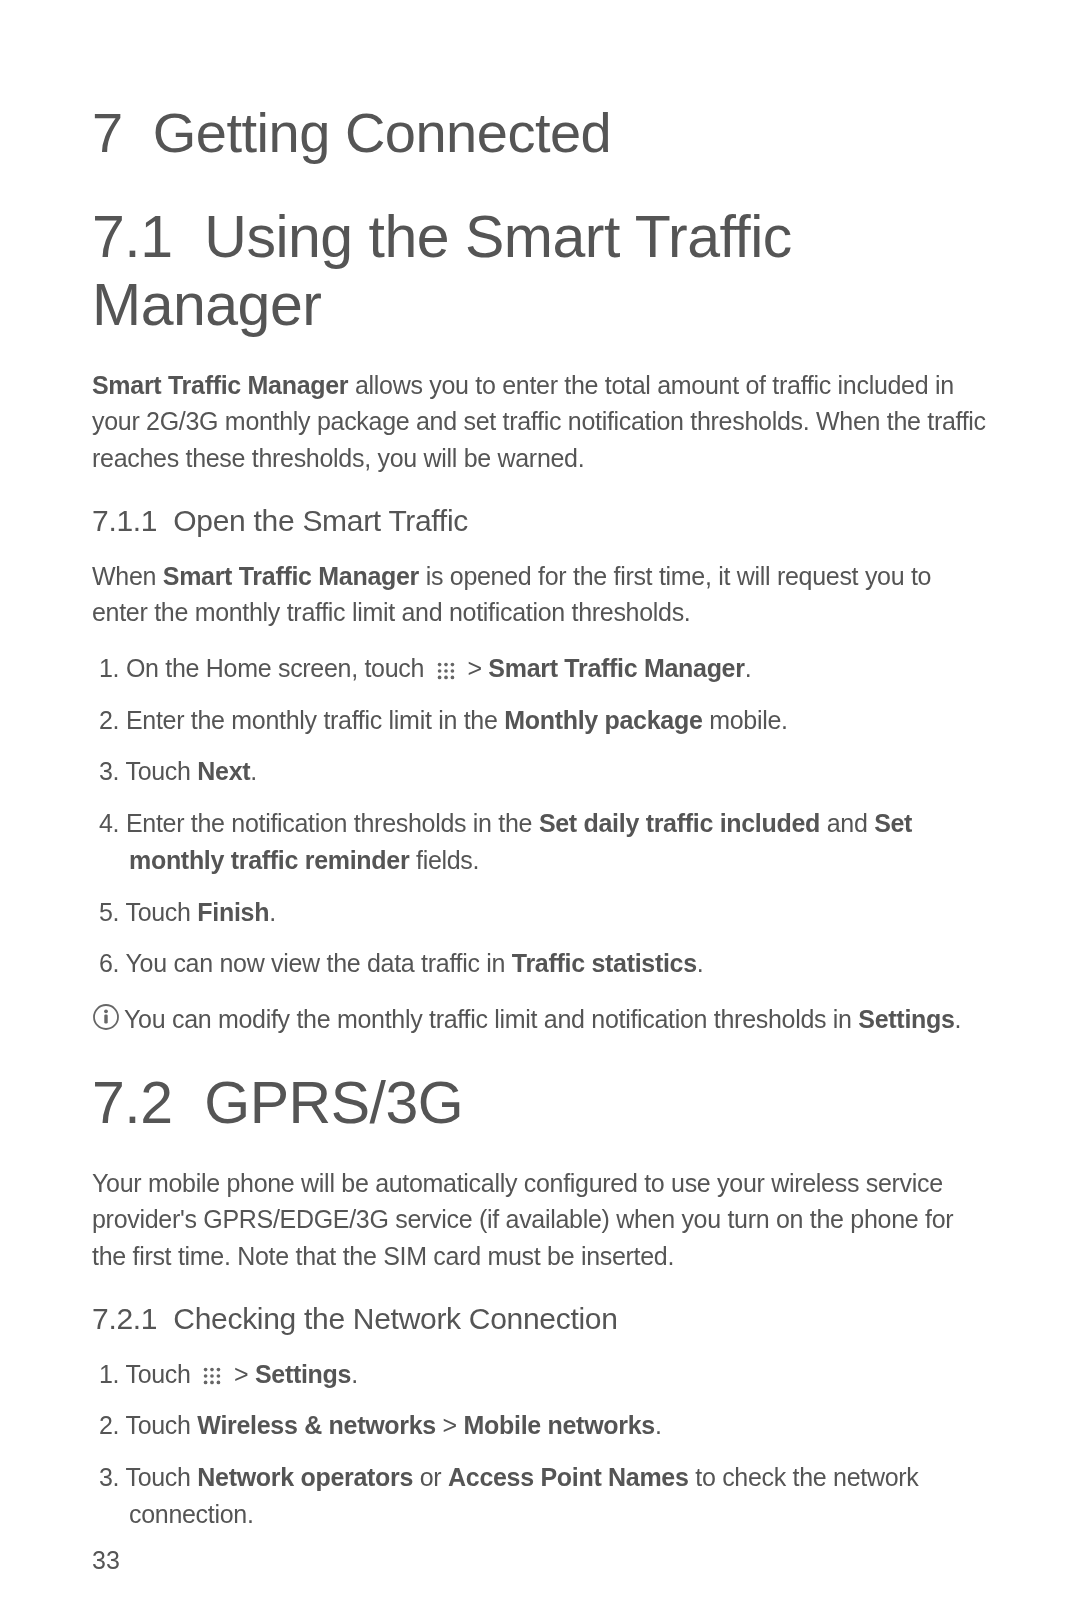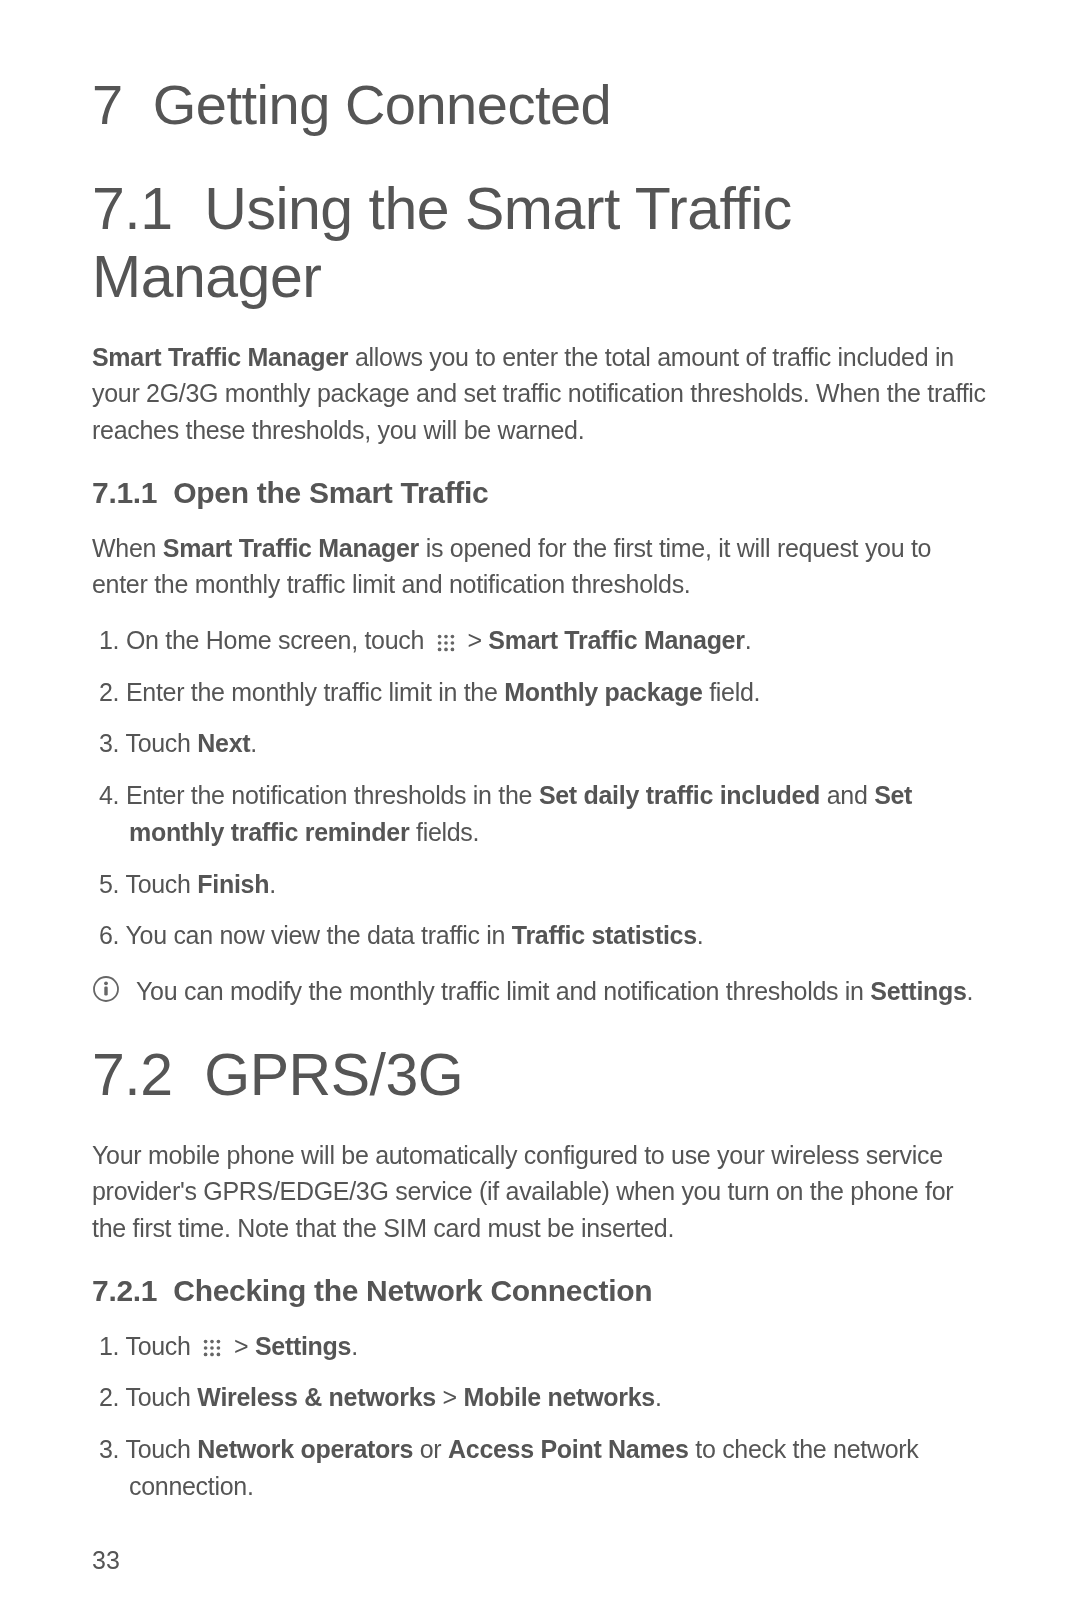--- a/index.html
+++ b/index.html
@@ -6,42 +6,42 @@
       margin: 0;
       padding: 0;
       background: #ffffff;
       font-family: Arial, Helvetica, sans-serif;
       color: #555555;
       width: 1080px;
       height: 1617px;
       box-sizing: border-box;
     }
     .page {
-      padding: 72px 92px 40px 92px;
+      padding: 100px 92px 40px 92px;
       box-sizing: border-box;
       height: 100%;
       position: relative;
     }
     h1 {
       font-size: 56px;
       font-weight: normal;
       margin: 0 0 38px 0;
       letter-spacing: -0.5px;
       color: #555555;
     }
     h2 {
       font-size: 59px;
       font-weight: normal;
       margin: 0 0 28px 0;
       letter-spacing: -0.5px;
       color: #555555;
     }
     h3 {
       font-size: 30px;
-      font-weight: bold;
+      font-weight: normal;
       margin: 28px 0 20px 0;
       letter-spacing: -0.3px;
       color: #555555;
     }
     p {
       font-size: 25px;
       line-height: 1.45;
       margin: 0 0 20px 0;
       color: #555555;
       letter-spacing: -0.3px;
@@ -66,21 +66,21 @@
       display: inline-block;
       vertical-align: middle;
       margin: 0 4px;
     }
     .apps-icon svg {
       display: block;
     }
     .note-row {
       display: flex;
       align-items: flex-start;
-      gap: 16px;
+      gap: 4px;
       margin: 10px 0 32px 0;
     }
     .note-icon {
       flex: 0 0 auto;
       margin-top: 2px;
     }
     .note-text {
       font-size: 25px;
       line-height: 1.45;
       color: #555555;
@@ -133,21 +133,21 @@
               <circle cx="5" cy="12" r="2"></circle>
               <circle cx="12" cy="12" r="2"></circle>
               <circle cx="19" cy="12" r="2"></circle>
               <circle cx="5" cy="19" r="2"></circle>
               <circle cx="12" cy="19" r="2"></circle>
               <circle cx="19" cy="19" r="2"></circle>
             </g>
           </svg></span><span> &gt; </span><span class="bold">Smart Traffic Manager</span><span>.</span>
     </li>
     <li>
-      <span>2.</span> <span>Enter the monthly traffic limit in the </span><span class="bold">Monthly package</span><span> field.</span>
+      <span>2.</span> <span>Enter the monthly traffic limit in the </span><span class="bold">Monthly package</span><span> mobile.</span>
     </li>
     <li>
       <span>3.</span> <span>Touch </span><span class="bold">Next</span><span>.</span>
     </li>
     <li>
       <span>4.</span> <span>Enter the notification thresholds in the </span><span class="bold">Set daily traffic included</span><span> and </span><span class="bold">Set monthly traffic reminder</span><span> fields.</span>
     </li>
     <li>
       <span>5.</span> <span>Touch </span><span class="bold">Finish</span><span>.</span>
     </li>

